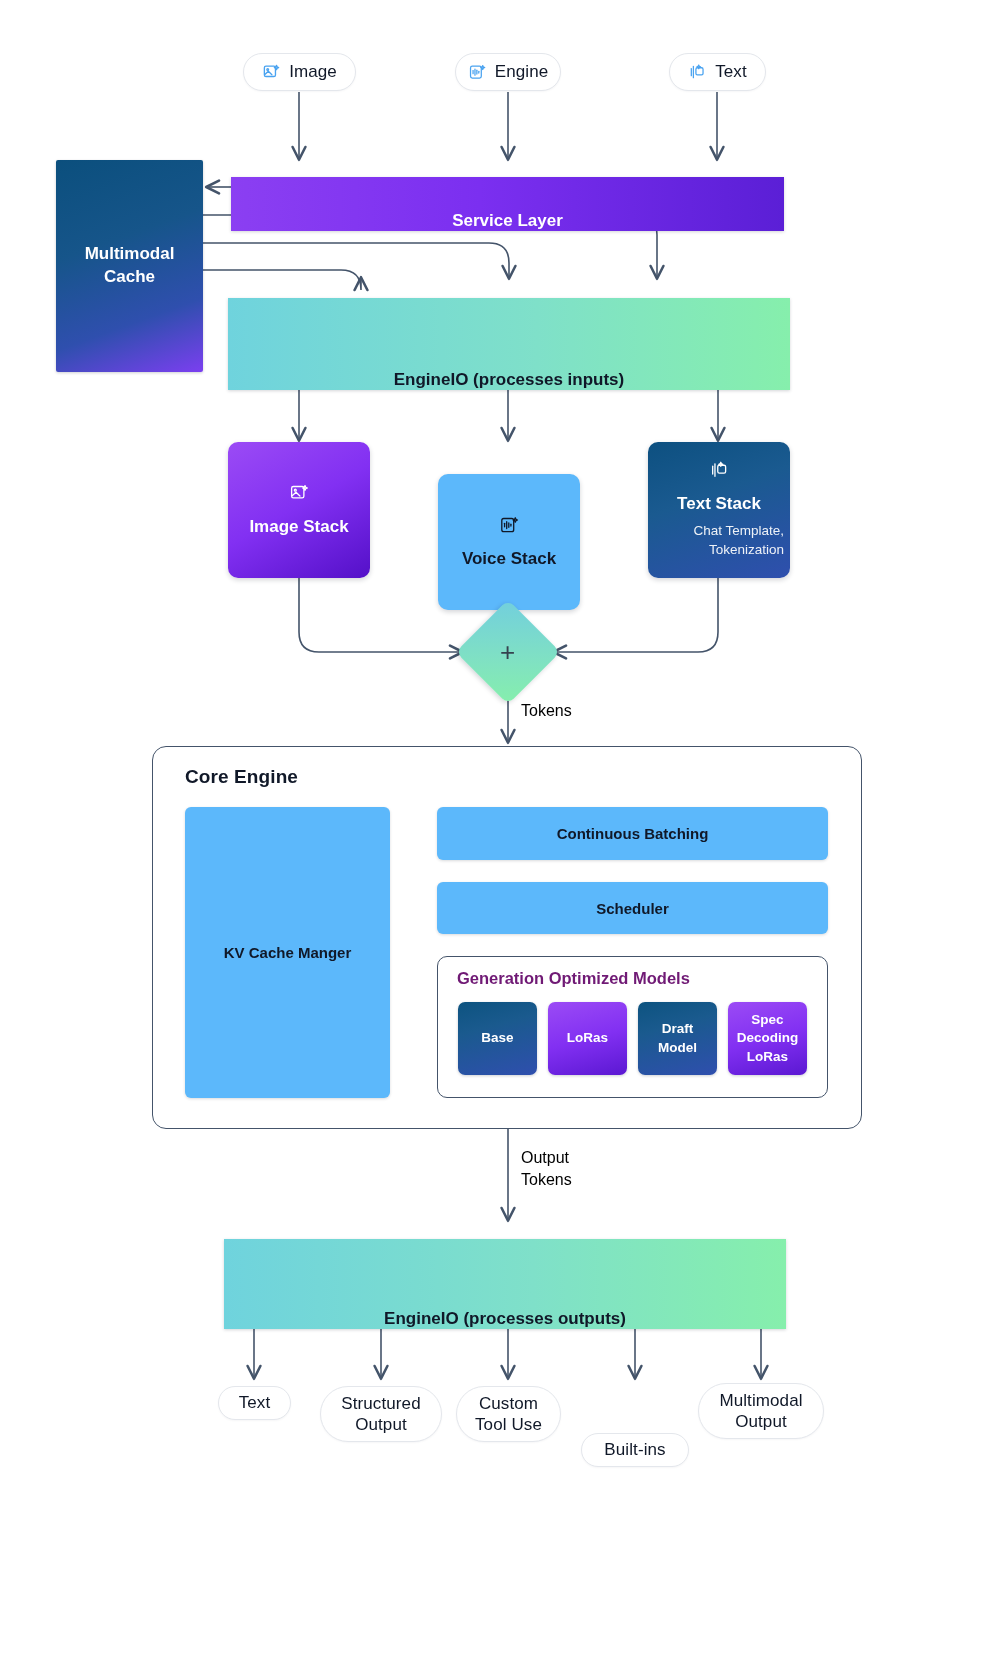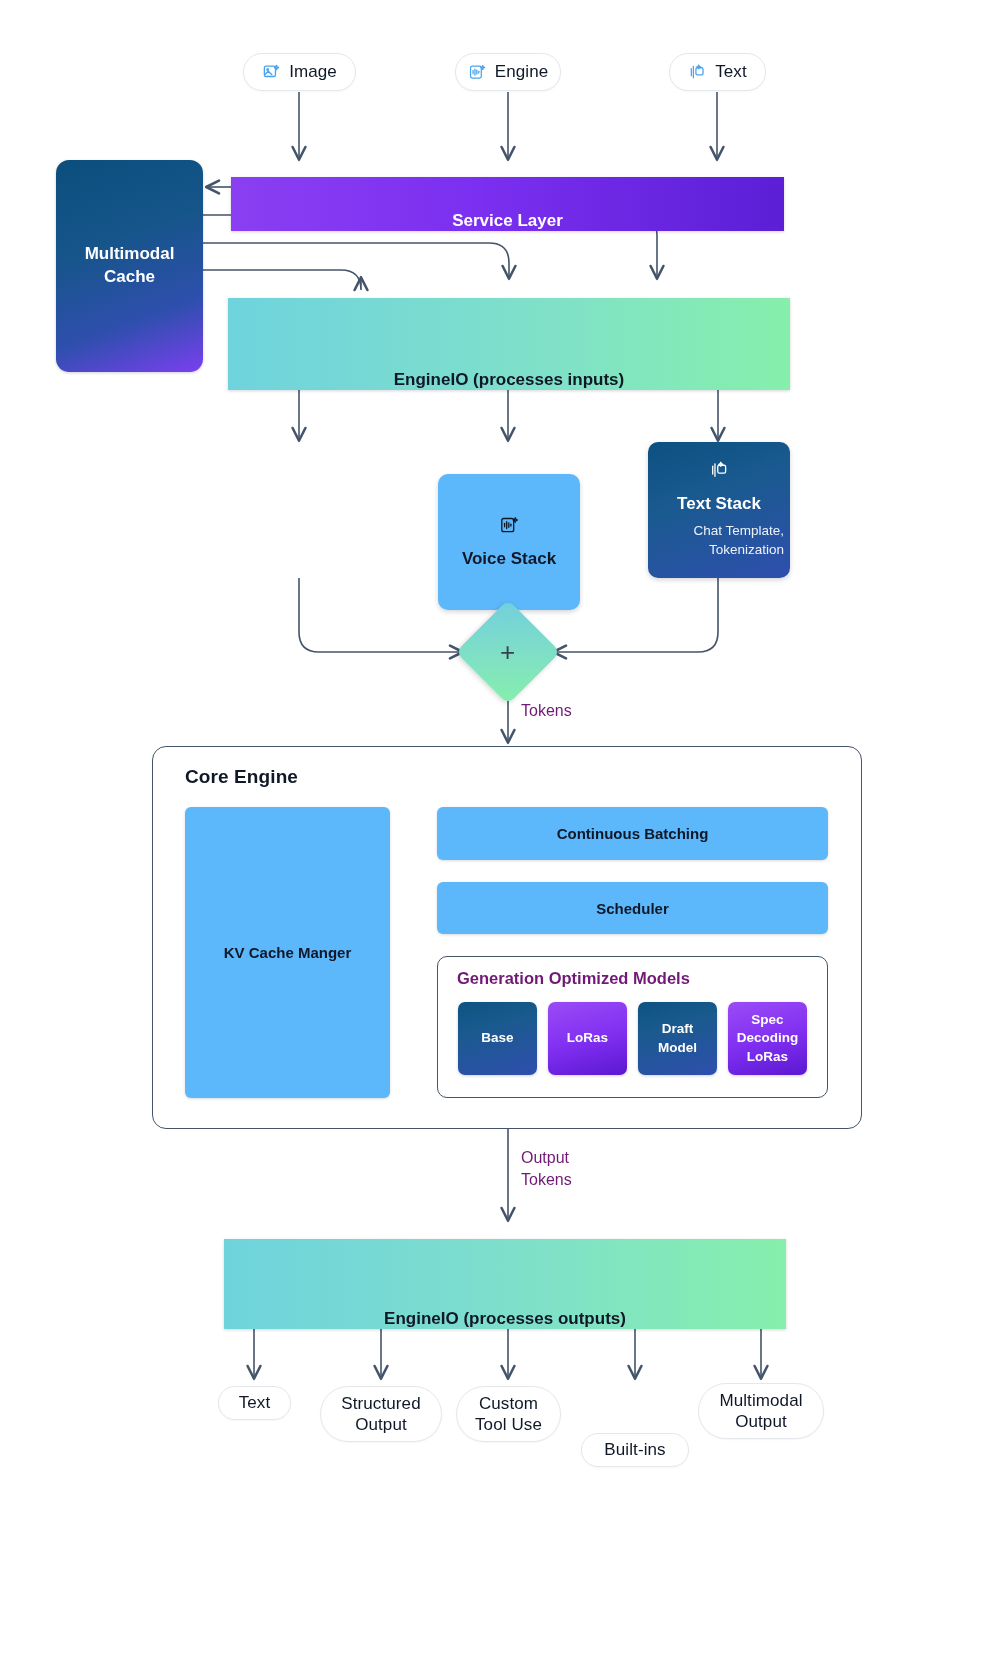--- a/index.html
+++ b/index.html
@@ -60,21 +60,21 @@
     font-weight: 700;
   }
   .bar-engineio {
     background: linear-gradient(90deg,#6fd3dd 0%, #7fe0c9 55%, #86efac 100%);
     color: #101828;
     font-size: 17px;
     font-weight: 700;
   }
 
   .cache-box {
-    border-radius: 13px;
+    border-radius: 2px;
     background: linear-gradient(160deg,#0b4f7d 0%, #16558a 38%, #2f4fae 72%, #7b3ff0 100%);
     color:#fff;
     display:flex; align-items:center; justify-content:center;
     text-align:center;
     font-size:17px; font-weight:700; line-height:1.35;
     box-shadow: 0 1px 3px rgba(16,24,40,.2);
   }
 
   
   .stack {
@@ -153,21 +153,21 @@
     color:#fff; font-size:13.5px; font-weight:700; line-height:1.35;
     box-shadow: 0 1px 3px rgba(16,24,40,.2);
     padding: 2px 4px;
   }
   .chip-dark { background: linear-gradient(165deg,#0d5380 0%, #1a5a8e 35%, #2f4fae 100%); }
   .chip-purple { background: linear-gradient(165deg,#9b4bf5 0%, #8230f2 50%, #5b18d2 100%); }
 
   .edge-label {
     position:absolute;
     font-size:16px;
-    color:#701a75;
+    color:#000000;
     font-weight:500;
     line-height:1.35;
   }
 </style>
 </head>
 <body>
 
 <div id="page">
 
   <svg class="wires" viewBox="0 0 994 1668">
@@ -266,20 +266,31 @@
     <div>
       <div>Multimodal</div>
       <div>Cache</div>
     </div>
   </div>
 
   <div class="node bar bar-engineio" style="left:228px;top:281px;width:562px;height:92px;">
     <span>EngineIO (processes inputs)</span>
   </div>
 
+  <div class="node stack stack-image" style="left:228px;top:442px;width:142px;height:136px;">
+    <span class="s-icon">
+      <svg width="21" height="21" viewBox="0 0 24 24" fill="none" stroke="#ffffff" stroke-width="1.5" stroke-linecap="round" stroke-linejoin="round">
+        <rect x="3" y="4" width="14" height="13" rx="2"></rect>
+        <circle cx="7.2" cy="8.2" r="1.1"></circle>
+        <path d="M3.6 14.6 L8 10.5 L12.5 14.8"></path>
+        <path d="M18.3 3 l.8 1.9 1.9.8 -1.9.8 -.8 1.9 -.8-1.9 -1.9-.8 1.9-.8z"></path>
+      </svg>
+    </span>
+    <span class="s-title">Image Stack</span>
+  </div>
 
   <div class="node stack stack-voice" style="left:438px;top:442px;width:142px;height:136px;">
     <span class="s-icon">
       <svg width="21" height="21" viewBox="0 0 24 24" fill="none" stroke="#101828" stroke-width="1.5" stroke-linecap="round" stroke-linejoin="round">
         <rect x="3.2" y="4" width="13.6" height="15" rx="2.2"></rect>
         <path d="M6.4 9.5 v4"></path>
           <path d="M8.8 7.6 v7.8"></path>
           <path d="M11.2 9 v5"></path>
           <path d="M13.6 10.5 v2.2"></path>
         <path d="M18.6 3.2 l.75 1.75 1.75.75 -1.75.75 -.75 1.75 -.75-1.75 -1.75-.75 1.75-.75z"></path>

